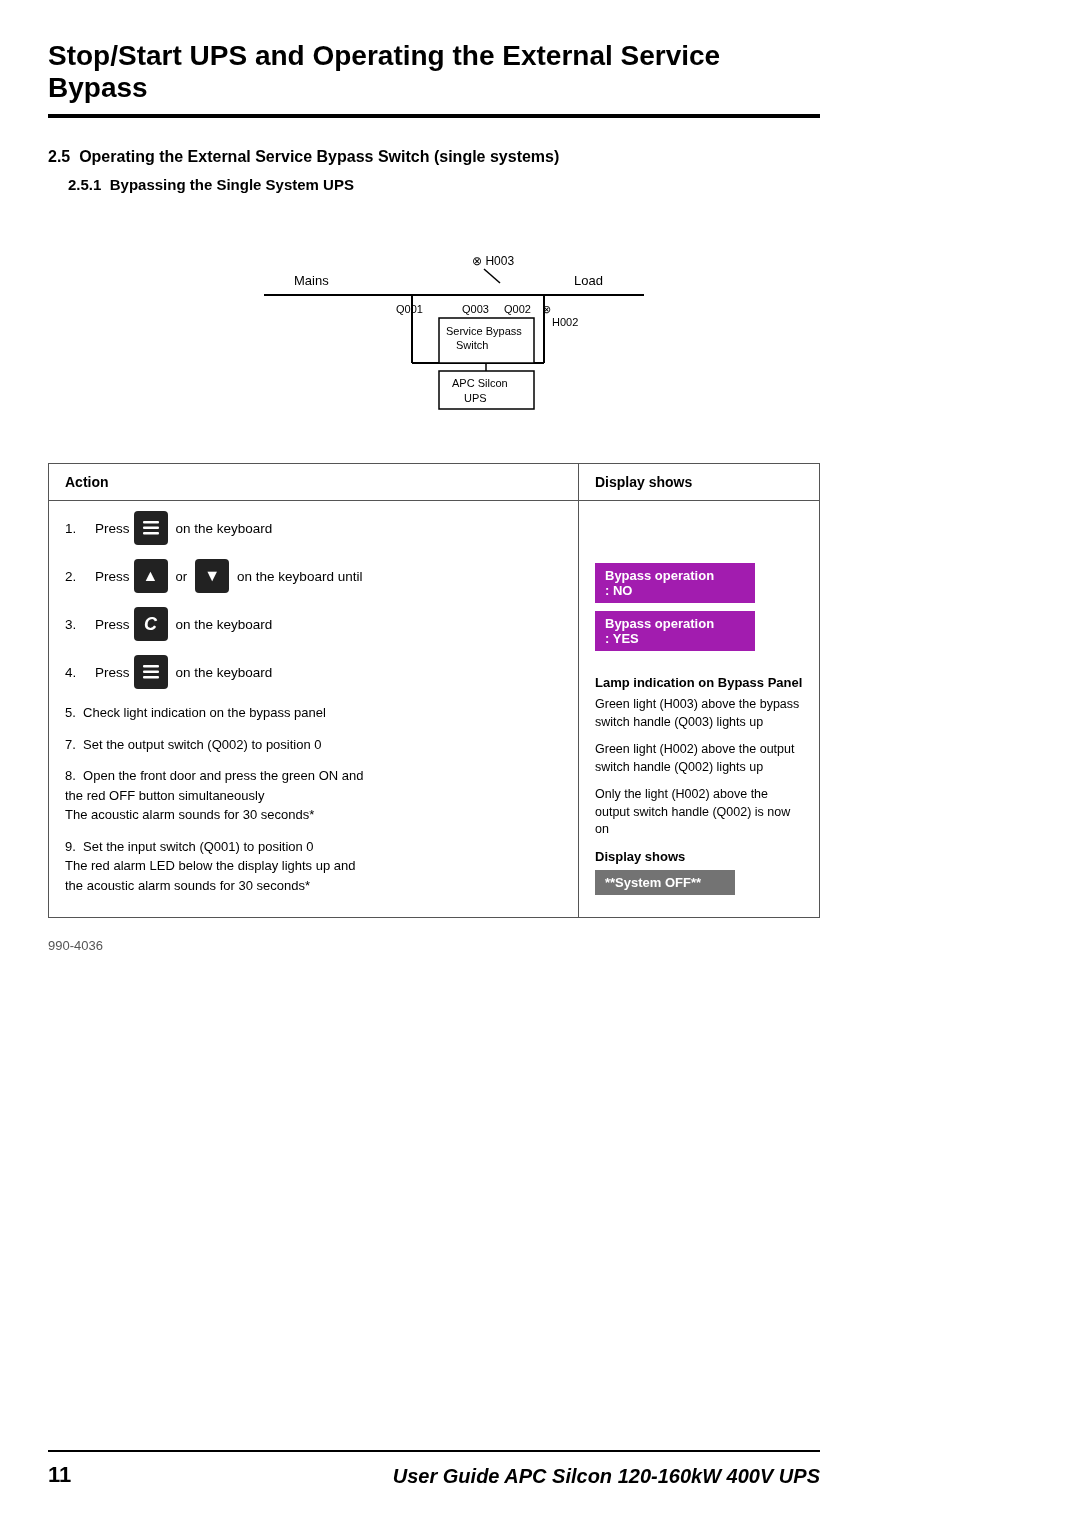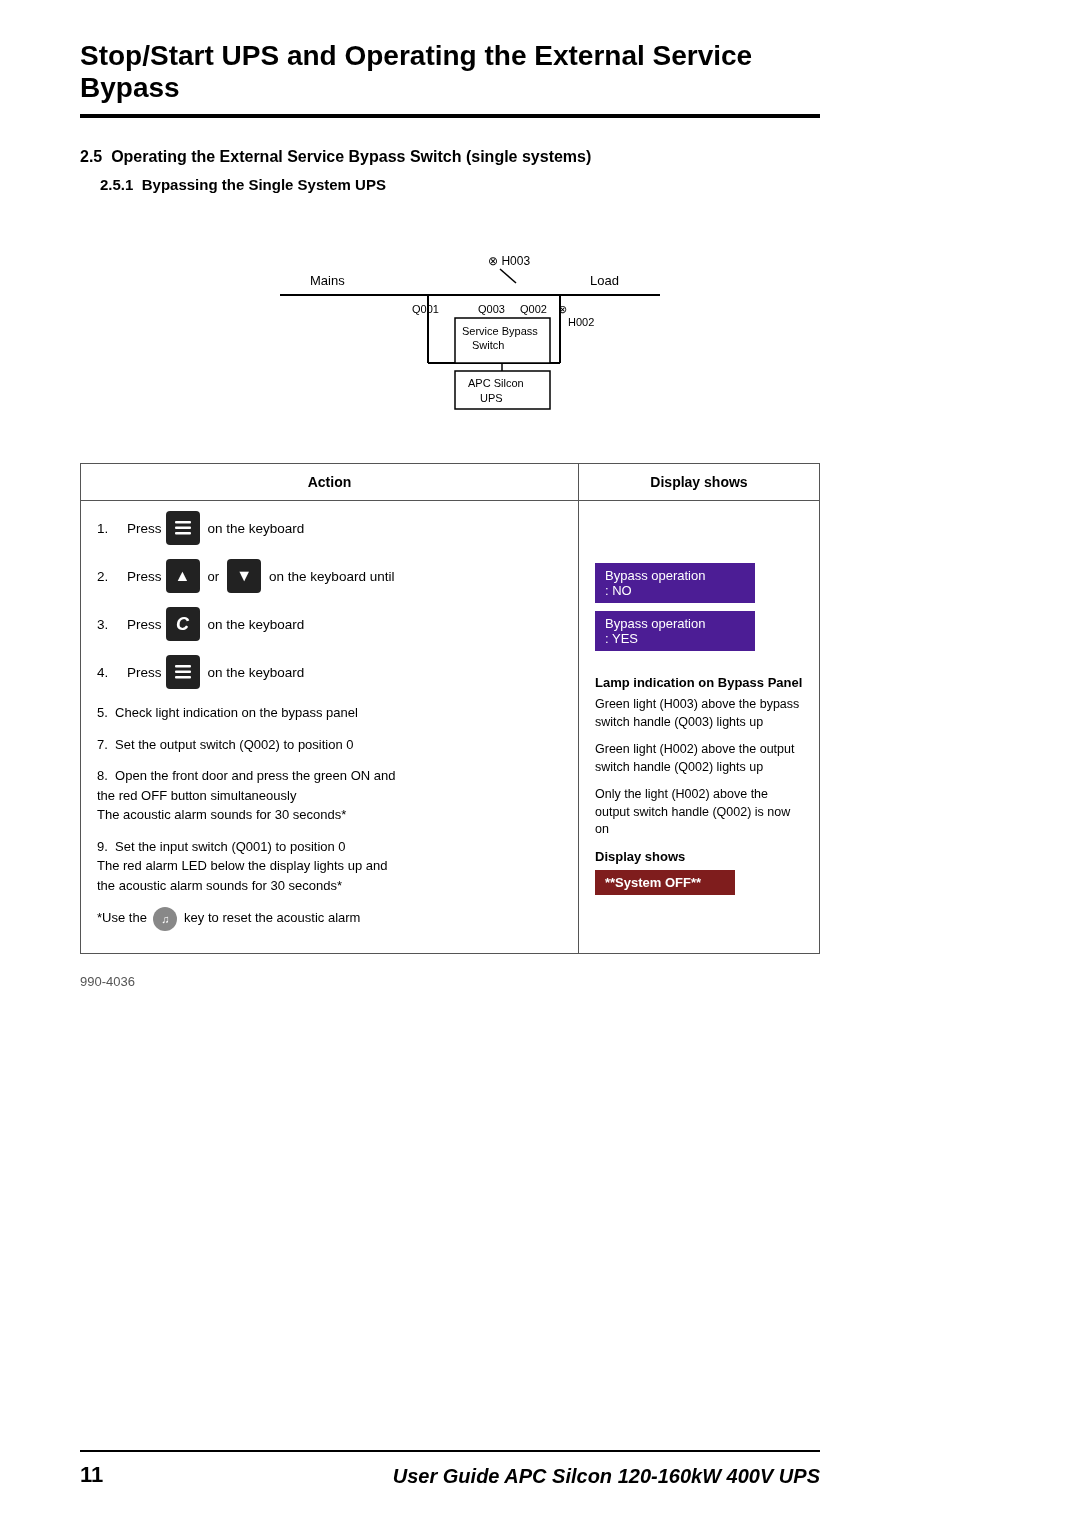--- a/index.html
+++ b/index.html
@@ -8,21 +8,21 @@
       font-family: Arial, Helvetica, sans-serif;
       font-size: 14px;
       color: #000000;
       width: 1080px;
       min-height: 1528px;
     }
 
     .page {
       width: 900px;
       min-height: 1528px;
-      padding: 40px 80px 40px 80px;
+      padding: 40px 80px 40px 48px;
       display: flex;
       flex-direction: column;
     }
 
     .page-title {
       font-size: 28px;
       font-weight: bold;
       border-bottom: 4px solid #000;
       padding-bottom: 10px;
       margin-bottom: 30px;
@@ -51,21 +51,20 @@
     
     .main-table {
       border: 1.5px solid #555;
       width: 100%;
       border-collapse: collapse;
     }
 
     .main-table .header-row {
       display: flex;
       border-bottom: 1.5px solid #555;
-      text-align: center;
     }
 
     .col-action {
       flex: 1;
       padding: 10px 16px;
       border-right: 1.5px solid #555;
     }
 
     .col-display {
       width: 240px;
@@ -133,26 +132,26 @@
       height: 34px;
       display: inline-flex;
       align-items: center;
       justify-content: center;
       margin: 0 4px;
       vertical-align: middle;
       font-style: italic;
     }
 
     .bypass-badge {
-      background: #4c1d95;
+      background: #a21caf;
       color: #fff;
       padding: 5px 10px;
       margin-bottom: 8px;
       font-size: 13px;
-      font-weight: normal;
+      font-weight: bold;
       display: inline-block;
       min-width: 160px;
     }
 
     .lamp-section {
       margin-top: 16px;
     }
 
     .lamp-heading {
       font-weight: bold;
@@ -166,21 +165,21 @@
       line-height: 1.4;
     }
 
     .display-shows-heading {
       font-weight: bold;
       font-size: 13px;
       margin-bottom: 6px;
     }
 
     .system-off-badge {
-      background: #7f1d1d;
+      background: #737373;
       color: #fff;
       padding: 5px 10px;
       font-size: 13px;
       font-weight: bold;
       display: inline-block;
       min-width: 140px;
     }
 
     .action-text-block {
       font-size: 13px;
@@ -364,25 +363,20 @@
         <div class="action-text-block">
           <span>8.&nbsp;&nbsp;Open the front door and press the green ON and<br>the red OFF button simultaneously<br></span>
           <span class="action-bold">The acoustic alarm sounds for 30 seconds*</span>
         </div>
 
         <div class="action-text-block">
           <span>9.&nbsp;&nbsp;Set the input switch (Q001) to position 0<br>The red alarm LED below the display lights up and<br></span>
           <span class="action-bold">the acoustic alarm sounds for 30 seconds*</span>
         </div>
 
-        <div class="action-text-block" style="margin-top:10px;">
-          <span>*Use the </span>
-          <span class="acoustic-icon">♫</span>
-          <span> key  to reset the acoustic alarm</span>
-        </div>
 
       </div>
 
       <div class="display-col">
 
         
         <div style="height: 52px;"></div>
 
         
         <div class="bypass-badge">

